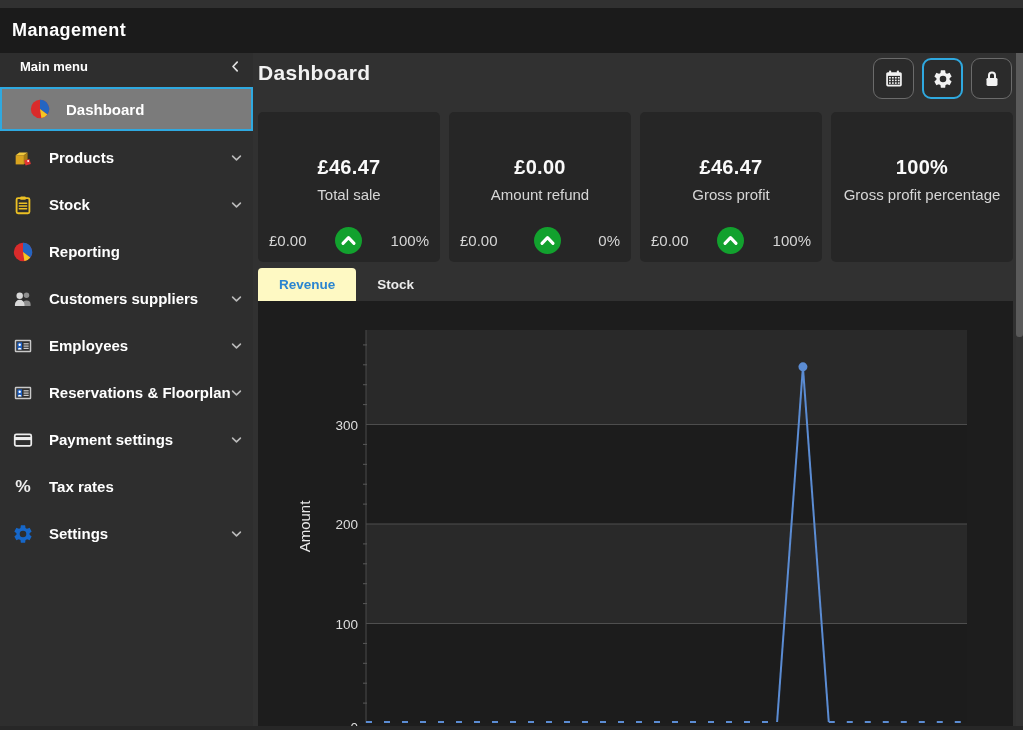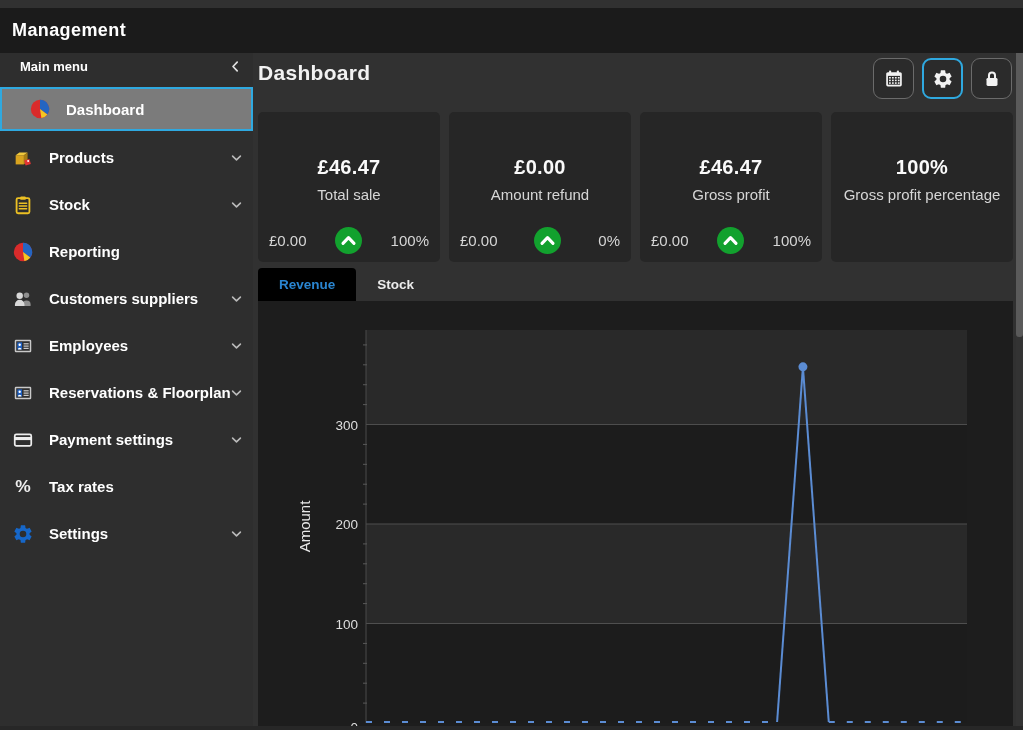--- a/index.html
+++ b/index.html
@@ -39,21 +39,21 @@
   .card{background:#262626;border-radius:5px;position:relative;text-align:center;overflow:hidden;}
   .card-value{margin-top:44px;font-size:20px;font-weight:700;color:#fafafa;letter-spacing:.3px;}
   .card-label{margin-top:7px;font-size:15px;color:#d6d6d6;white-space:nowrap;}
   .card-footer{position:absolute;left:11px;right:11px;bottom:8px;display:flex;
     align-items:center;justify-content:space-between;font-size:15px;color:#d6d6d6;}
   .trend{width:27px;height:27px;border-radius:50%;display:flex;align-items:center;justify-content:center;}
   
   .tabs{position:absolute;left:5px;top:223px;height:33px;display:flex;align-items:stretch;}
   .tab{display:flex;align-items:center;padding:0 21px;font-size:13.5px;font-weight:700;
     color:#ececec;cursor:pointer;}
-  .tab.active{background:#000000;border-radius:4px 4px 0 0;}
+  .tab.active{background:#fef9c3;border-radius:4px 4px 0 0;}
   
   .chart-card{position:absolute;left:5px;top:256px;width:755px;height:425px;background:#1d1d1d;overflow:hidden;}
   
   .bottom-strip{position:absolute;left:0;top:726px;width:1023px;height:4px;background:#272727;z-index:6;}
   .vscroll{position:absolute;left:1016px;top:45px;width:7px;height:681px;background:#333333;z-index:4;}
   .vscroll-thumb{width:7px;height:288px;margin-top:4px;background:#5a5a5a;border-radius:3px;}
 </style>
 </head>
 <body>
 

